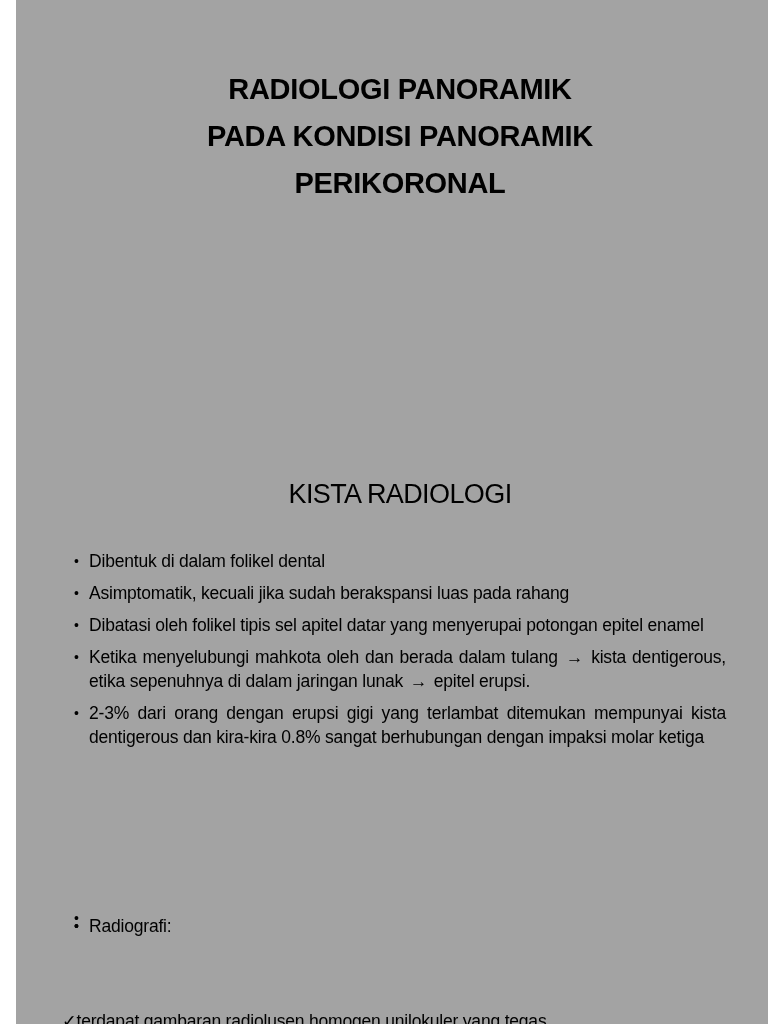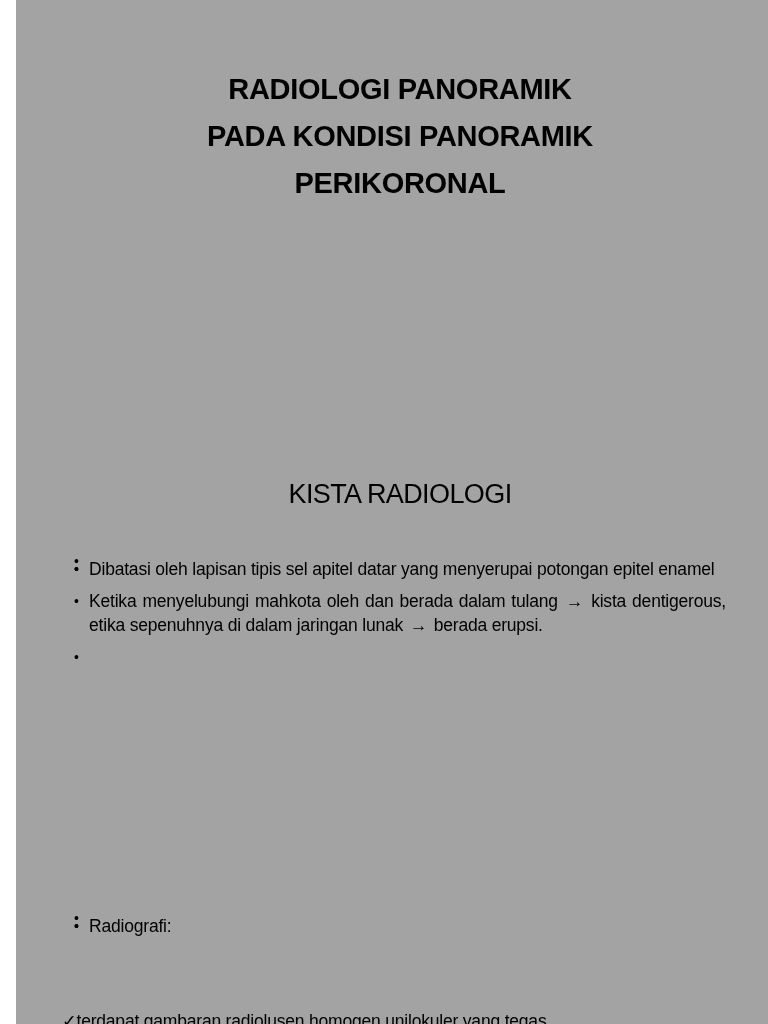--- a/index.html
+++ b/index.html
@@ -97,38 +97,41 @@
     <div>PADA KONDISI PANORAMIK</div>
     <div>PERIKORONAL</div>
   </div>
 </section>
 
 <section class="slide" id="slide-2">
   <div class="slide-heading">KISTA RADIOLOGI</div>
   <ul class="bullets">
     <li>
       <span class="bullet">•</span>
+      <span>Dibentuk di dalam folikel dental</span>
     </li>
     <li>
       <span class="bullet">•</span>
+      <span>Asimptomatik, kecuali jika sudah berakspansi luas pada rahang</span>
     </li>
     <li>
       <span class="bullet">•</span>
-      <span>Dibatasi oleh lapisan tipis sel apitel datar yang menyerupai potongan epitel enamel</span>
+      <span>Dibatasi oleh folikel tipis sel apitel datar yang menyerupai potongan epitel enamel</span>
     </li>
     <li class="justify">
       <span class="bullet">•</span>
       <span>Ketika menyelubungi mahkota oleh dan berada dalam tulang</span>
       <span class="arrow">→</span>
       <span>kista dentigerous, etika sepenuhnya di dalam jaringan lunak</span>
       <span class="arrow">→</span>
-      <span>berada erupsi.</span>
+      <span>epitel erupsi.</span>
     </li>
     <li class="justify">
       <span class="bullet">•</span>
+      <span>2-3% dari orang dengan erupsi gigi yang terlambat ditemukan mempunyai kista dentigerous dan kira-kira 0.8% sangat berhubungan dengan impaksi molar ketiga</span>
     </li>
   </ul>
 </section>
 
 <section class="slide" id="slide-3">
   <ul class="bullets">
     <li class="justify">
       <span class="bullet">•</span>
     </li>
     <li>

